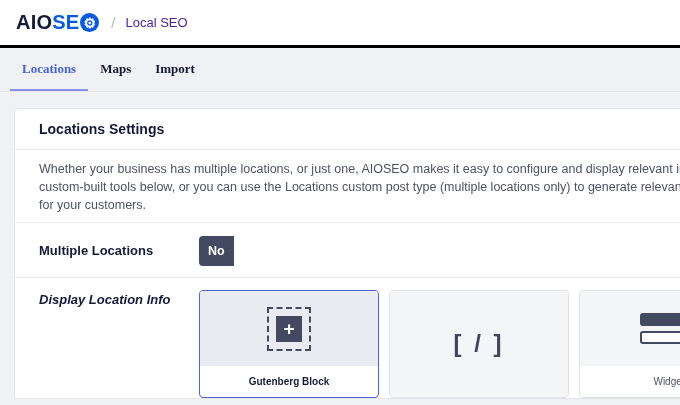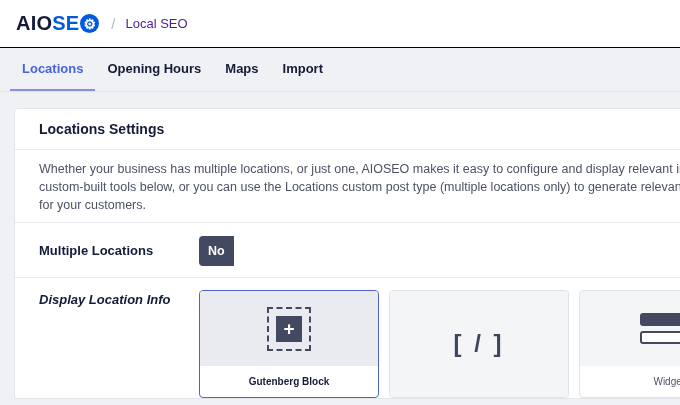--- a/index.html
+++ b/index.html
@@ -7,21 +7,21 @@
   body {
     background:#f0f1f4;
     font-family:"Liberation Sans", sans-serif;
     color:#141b38;
   }
 
   
   .topbar {
     height:48px; background:#ffffff;
     display:flex; align-items:center;
-    padding:0 16px; border-bottom:1px solid #000000;text-align:center;
+    padding:0 16px; border-bottom:3px solid #000000;text-align:center;
   }
   .logo { display:flex; align-items:center; font-size:20px; font-weight:bold; letter-spacing:.2px; }
   .logo-part1 { color:#141b38; }
   .logo-part2 { color:#005ae0; }
   .gear {
     width:19px; height:19px; border-radius:50%;
     background:#005ae0; color:#ffffff;
     display:flex; align-items:center; justify-content:center;
     font-size:14px; line-height:1; margin-left:1px;
   }
@@ -29,21 +29,21 @@
   .crumb { color:#4c1d95; font-size:13px; }
 
   
   .tabbar {
     height:44px; display:flex; align-items:stretch;
     padding-left:10px; border-bottom:1px solid #e2e4e9;
   }
   .tab {
     display:flex; align-items:center; padding:0 12px;
     font-size:13px; font-weight:bold; color:#141b38;
-    border-bottom:2px solid transparent; cursor:pointer;
+    border-bottom:2px solid transparent; cursor:pointer;font-family:Liberation Serif, serif;
   }
   .tab.active { color:#4864d9; border-bottom-color:#8791e3; }
 
   
   .panel {
     margin:16px 0 0 14px; width:1100px;
     background:#ffffff; border:1px solid #e3e5e9;
     border-radius:4px 4px 0 0;
   }
   .panel-header {
@@ -111,21 +111,20 @@
     <span class="logo-part1">AIO</span>
       <span class="logo-part2">SE</span>
       <span class="gear">⚙</span>
   </div>
   <span class="crumb-sep">/</span>
   <span class="crumb">Local SEO</span>
 </header>
 
 <nav class="tabbar">
   <div class="tab active">Locations</div>
-  <div class="tab">Opening Hours</div>
   <div class="tab">Maps</div>
   <div class="tab">Import</div>
 </nav>
 
 <section class="panel">
   <div class="panel-header">Locations Settings</div>
 
   <p class="desc">
     <span>Whether your business has multiple locations, or just one, AIOSEO makes it easy to configure and display relevant information about your local business. You can use the</span>
     <span>custom-built tools below, or you can use the Locations custom post type (multiple locations only) to generate relevant and necessary information for search engines or</span>

